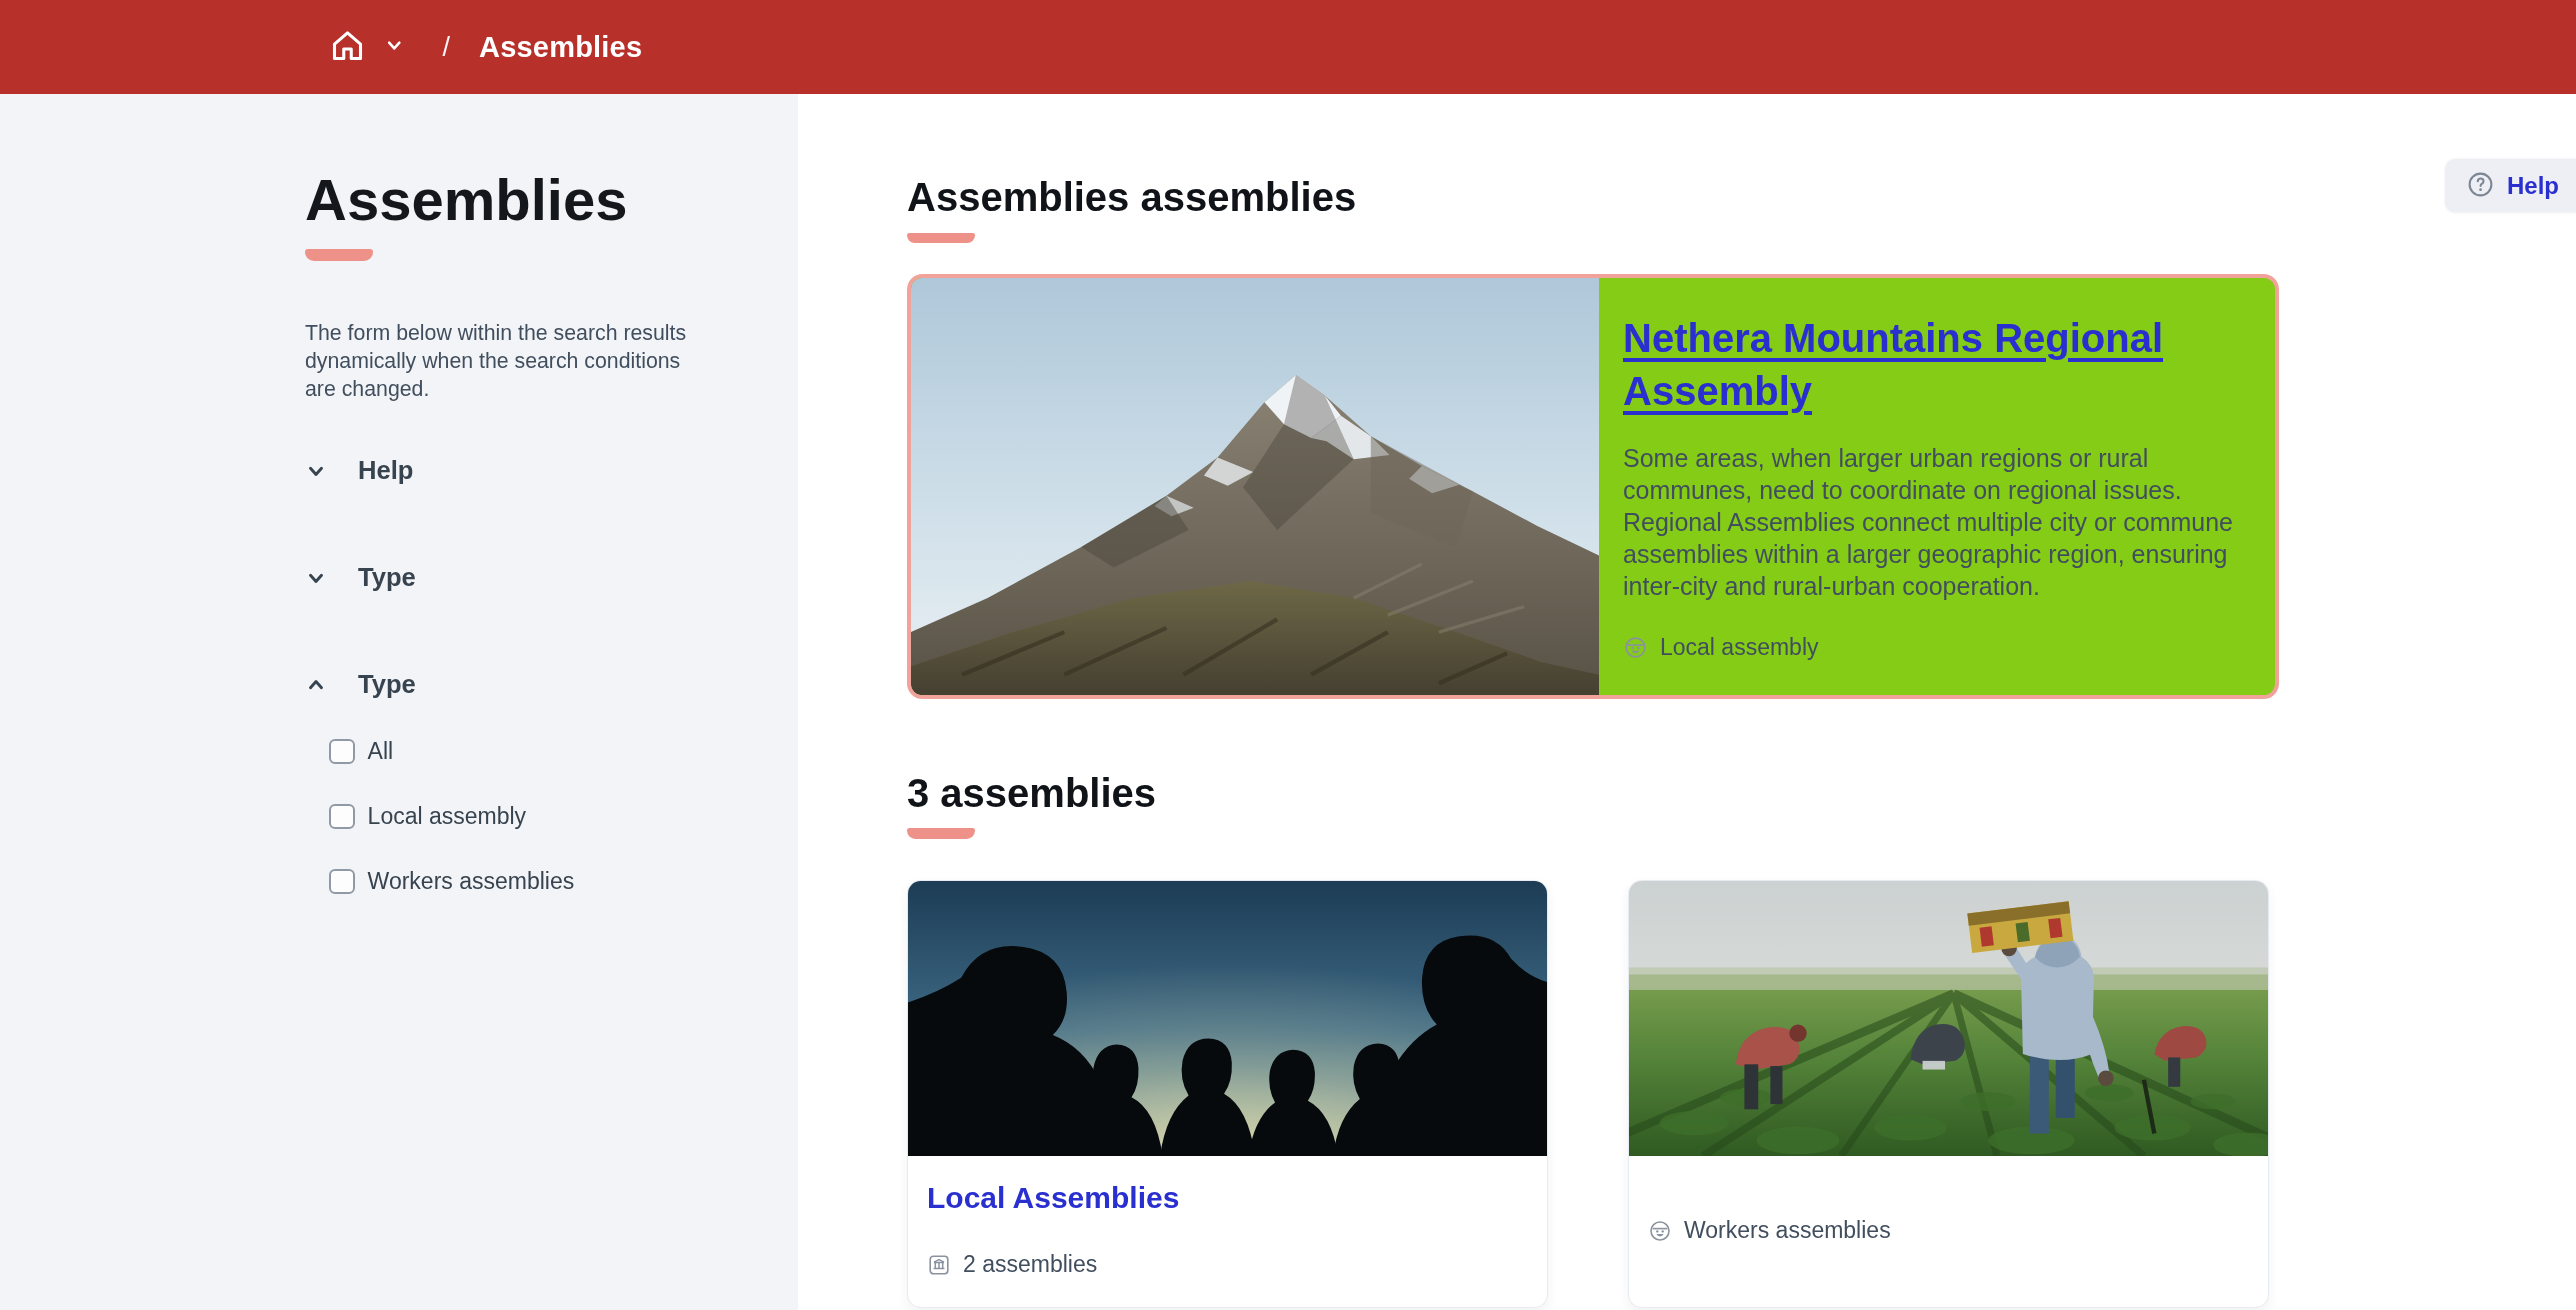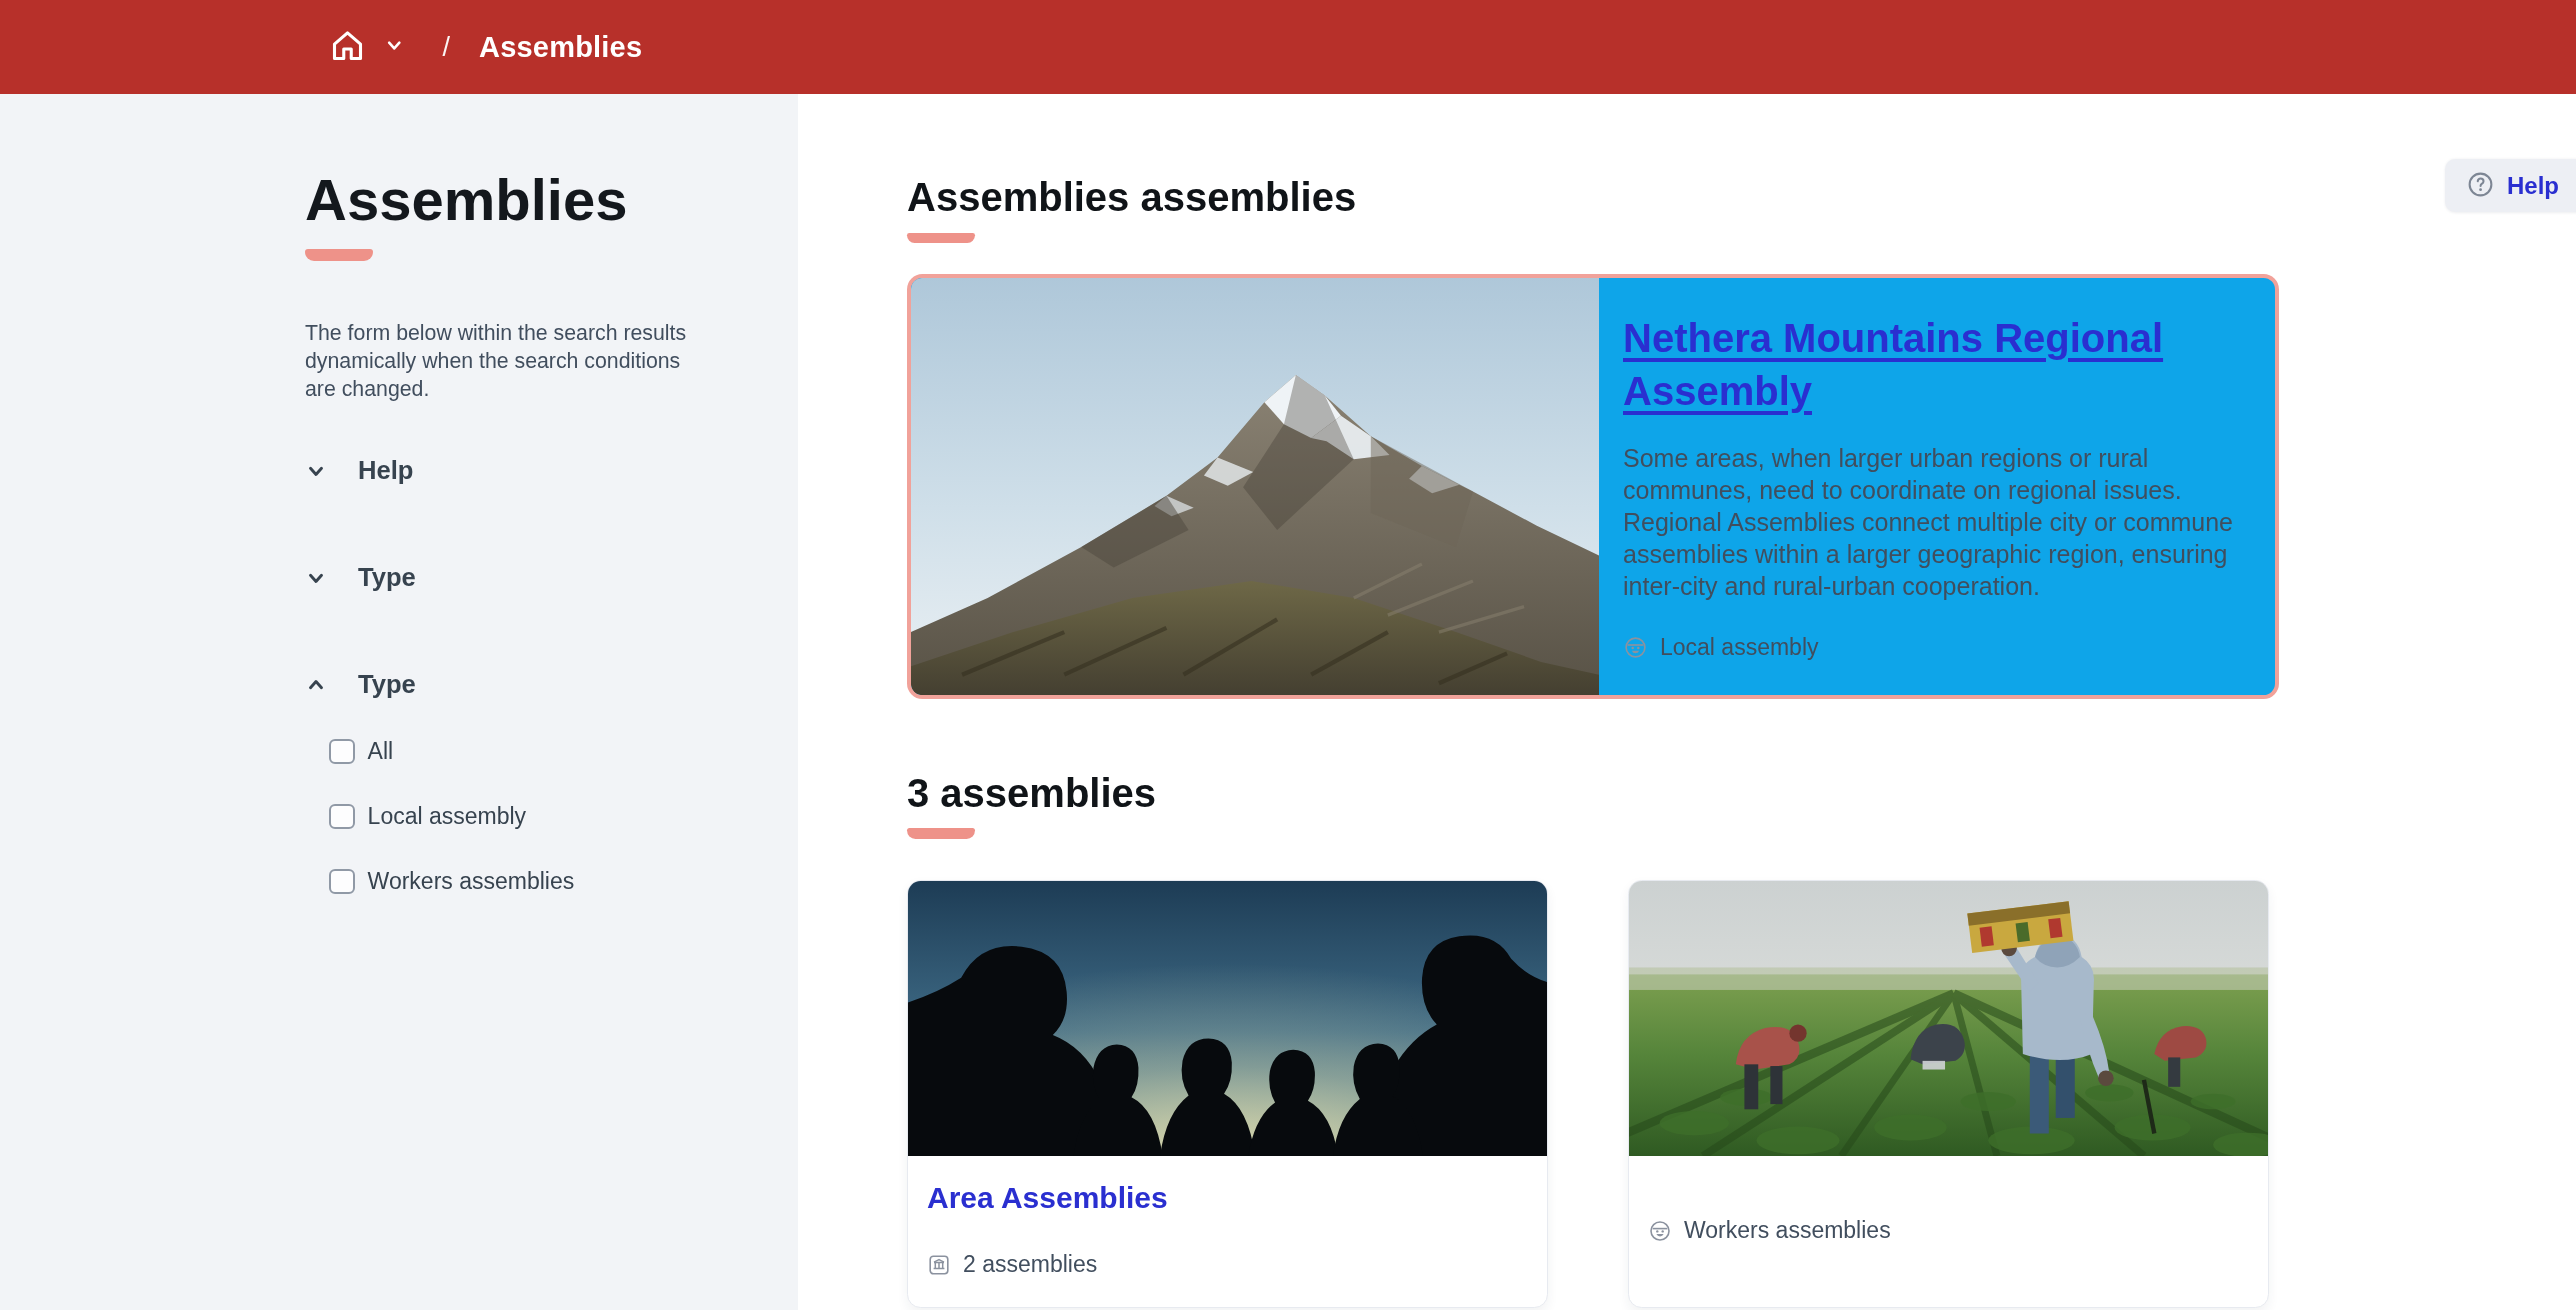--- a/index.html
+++ b/index.html
@@ -36,21 +36,21 @@
         box-sizing:border-box;padding:81px 0 0 109px;}
   .help-btn{position:absolute;top:65px;right:-12px;height:53px;background:#edeff4;border-radius:10.2px;
             display:flex;align-items:center;gap:12px;padding:0 29px 0 20.5px;cursor:pointer;
             box-shadow:0 0.9px 2.6px rgba(30,40,60,.08);}
   .help-btn .hlabel{font-size:24px;font-weight:700;color:#2a2fd0;}
   h2.section-h{margin:0;font-size:40px;line-height:44px;font-weight:700;color:#101418;}
   .h-accent{width:68px;height:10.2px;background:#ee9289;border-radius:2.6px 2.6px 8.5px 8.5px;margin-top:13.6px;}
 
   
   .hl-card{margin-top:31px;width:1372px;height:425px;box-sizing:border-box;border:4.3px solid #f1a29a;
-           border-radius:15.4px;background:#0ea5e9;display:flex;overflow:hidden;}
+           border-radius:15.4px;background:#84cc16;display:flex;overflow:hidden;}
   .hl-card .img{width:688px;flex:none;position:relative;overflow:hidden;border-radius:10.2px 0 0 10.2px;cursor:pointer;}
   .hl-card .img svg{display:block;width:100%;height:100%;}
   .hl-body{flex:1;box-sizing:border-box;padding:34px 25.6px 34px 24px;display:flex;flex-direction:column;}
   .hl-title{font-size:40px;line-height:53px;font-weight:700;color:#2a2fd0;text-decoration:underline;
             text-underline-offset:6px;cursor:pointer;}
   .hl-desc{margin:24px 0 0 0;font-size:25px;line-height:32px;color:#414e5e;}
   .meta-row{margin-top:auto;display:flex;align-items:center;gap:12px;}
   .meta-row .micon{display:flex;align-items:center;color:#8b929f;}
   .meta-row .mlabel{font-size:23px;color:#414e5e;}
 
@@ -239,21 +239,21 @@
             <rect width="748" height="318" fill="url(#glow)"></rect>
             <path d="M0,318 V142 Q38,130 66,112 Q88,70 136,76 Q184,82 188,128 Q191,160 172,178 Q208,192 227,232 Q240,266 246,318 Z" fill="#070a0d"></path>
             <path d="M748,318 V118 Q722,112 702,90 Q684,58 642,64 Q602,70 599,112 Q597,146 616,166 Q586,182 566,216 Q550,252 545,318 Z" fill="#070a0d"></path>
             <path d="M196,318 Q202,272 226,252 Q216,236 219,216 Q224,190 246,189 Q269,190 271,216 Q272,237 263,250 Q291,264 299,318 Z" fill="#070a0d"></path>
             <path d="M296,318 Q303,268 329,248 Q318,230 322,208 Q328,182 352,182 Q377,183 379,210 Q380,232 370,246 Q398,262 406,318 Z" fill="#070a0d"></path>
             <path d="M398,318 Q405,274 429,256 Q420,240 423,220 Q428,196 450,195 Q473,196 475,221 Q476,241 467,254 Q494,268 502,318 Z" fill="#070a0d"></path>
             <path d="M496,318 Q502,272 527,252 Q517,235 520,214 Q525,189 548,188 Q571,189 573,215 Q574,236 565,249 Q592,263 600,318 Z" fill="#070a0d"></path>
           </svg>
         </div>
         <div class="body">
-          <a class="ctitle">Area Assemblies</a>
+          <a class="ctitle">Local Assemblies</a>
           <div class="meta-row">
             <span class="micon">
               <svg width="24" height="24" viewBox="0 0 24 24" fill="none">
                 <rect x="3.2" y="3.2" width="17.6" height="17.6" rx="3.2" stroke="currentColor" stroke-width="1.6"></rect>
                 <path d="M7 9.2 L12 6.6 L17 9.2" stroke="currentColor" stroke-width="1.5" stroke-linejoin="round"></path>
                 <path d="M7 9.4 H17 M8.3 9.4 V15.4 M12 9.4 V15.4 M15.7 9.4 V15.4 M6.6 15.6 H17.4" stroke="currentColor" stroke-width="1.5"></path>
               </svg>
             </span>
             <span class="mlabel">2 assemblies</span>
           </div>

